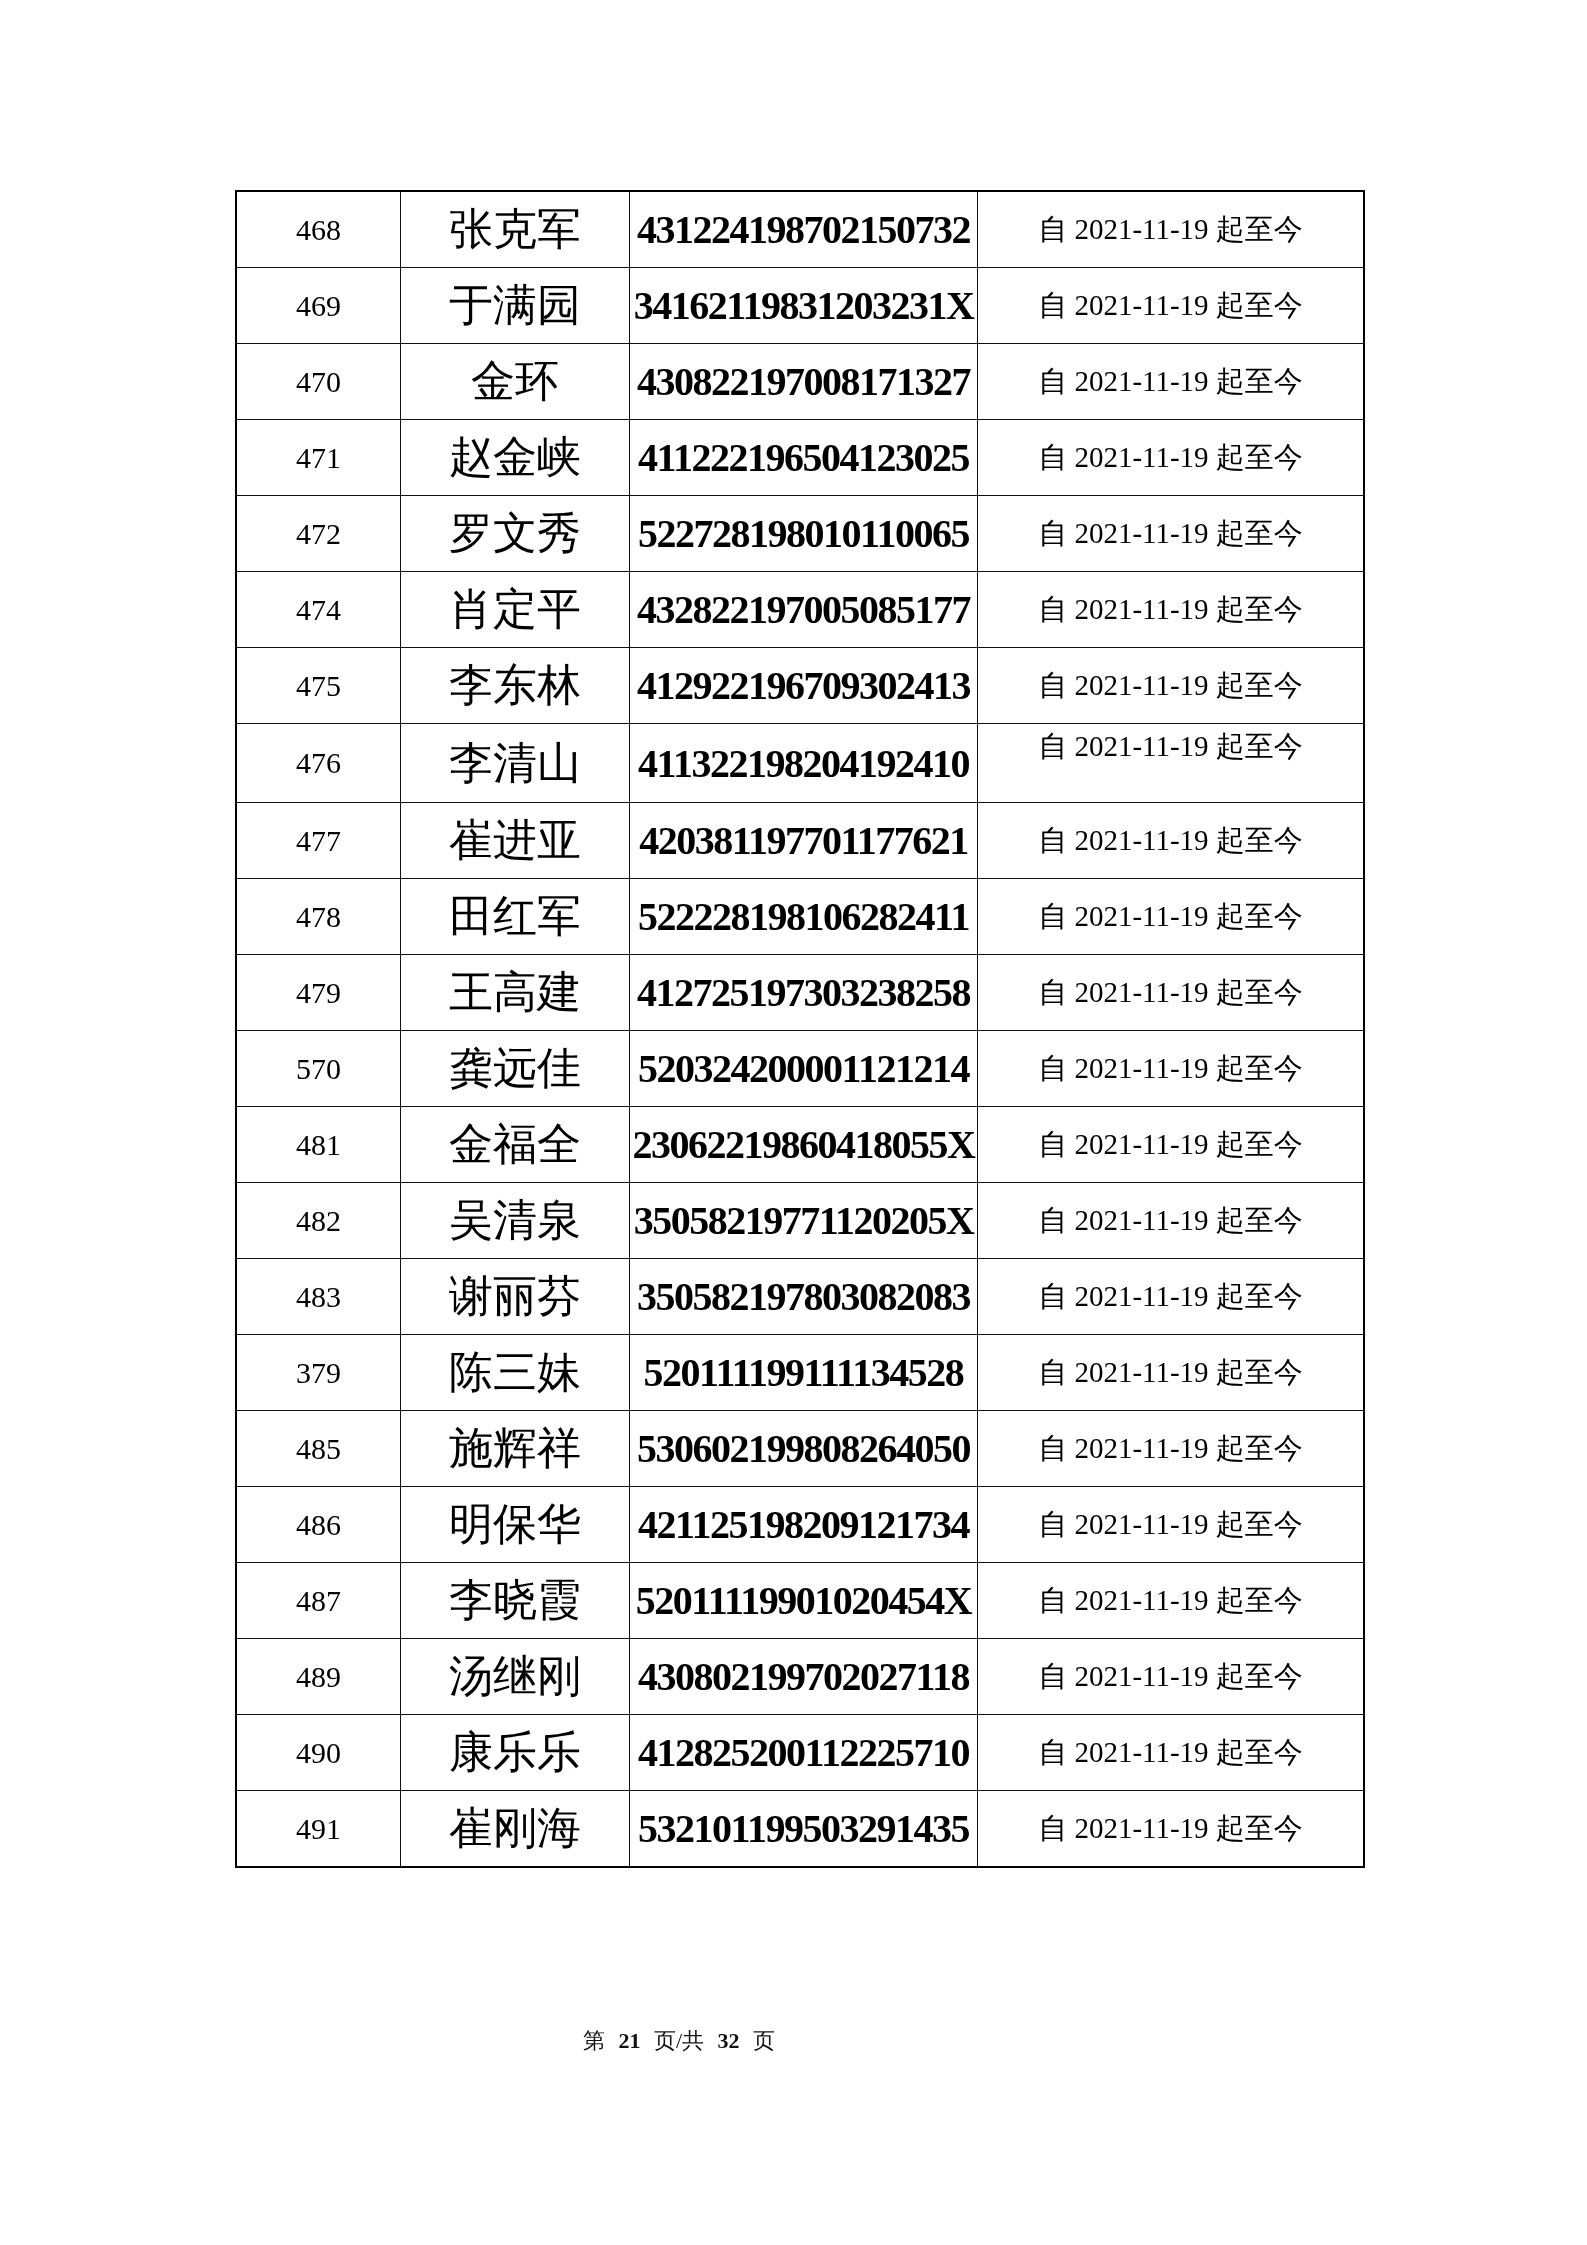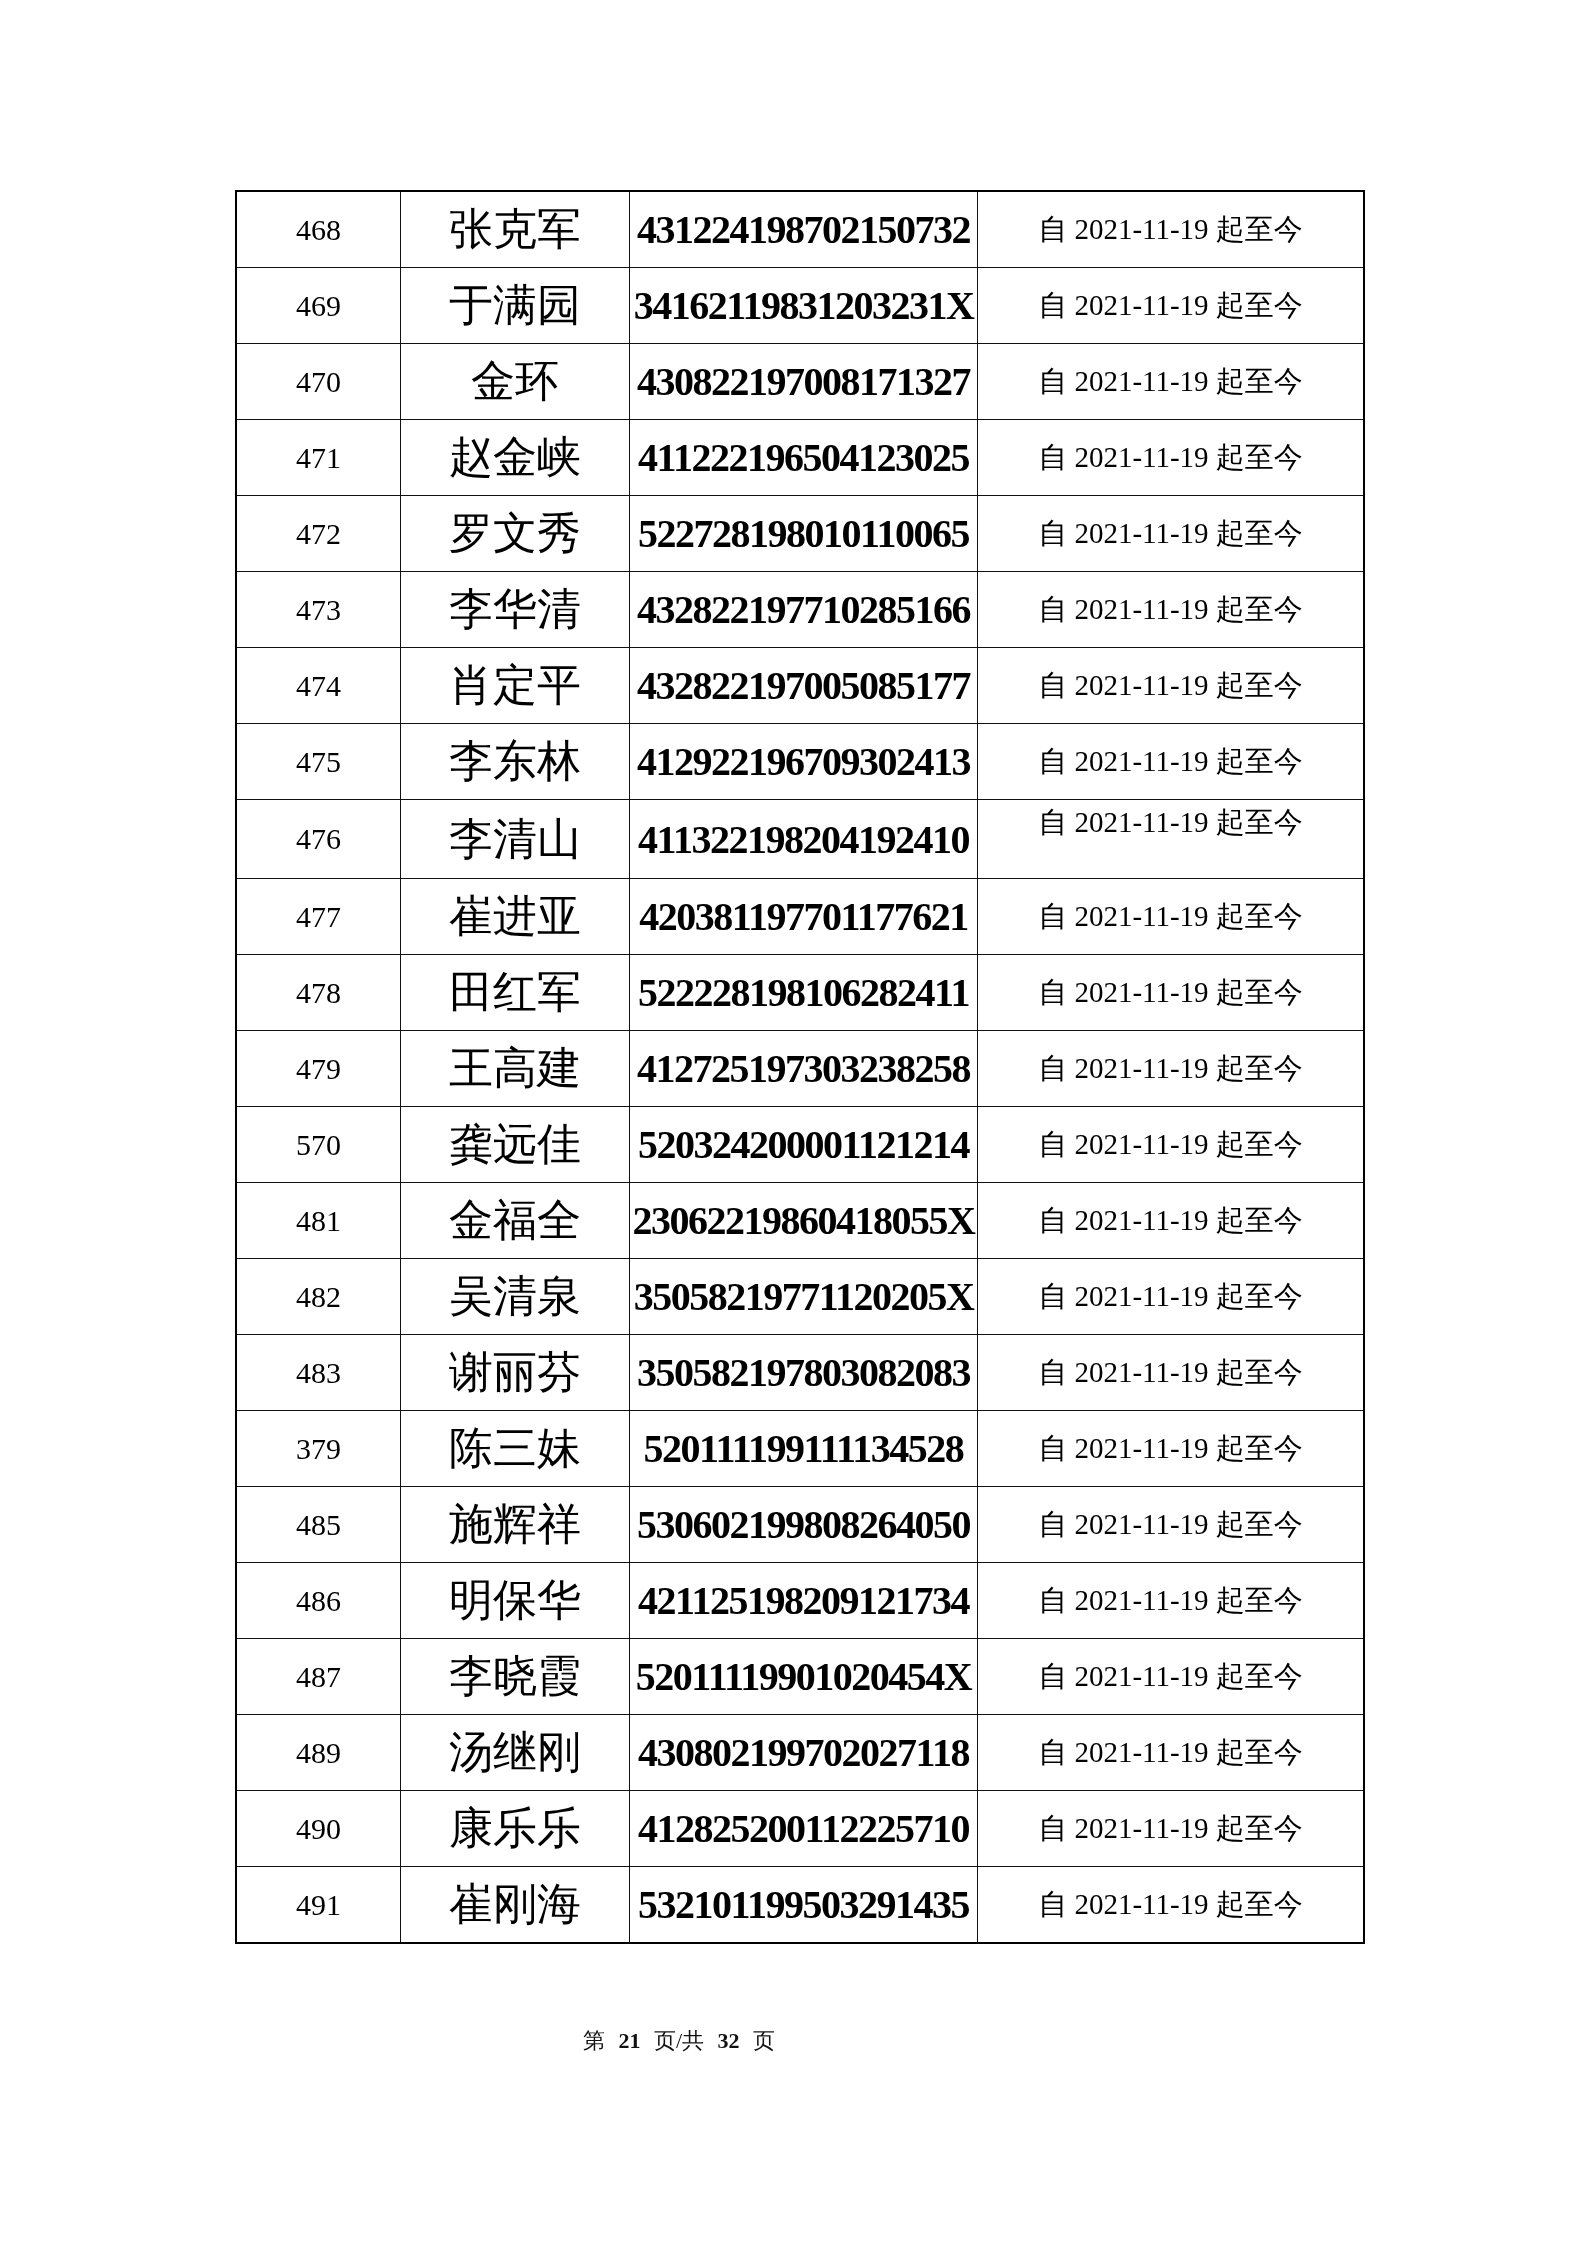--- a/index.html
+++ b/index.html
@@ -91,26 +91,20 @@
       <td class="col-period">自 2021-11-19 起至今</td>
     </tr>
 
     <tr>
       <td class="col-no">472</td>
       <td class="col-name">罗文秀</td>
       <td class="col-id">522728198010110065</td>
       <td class="col-period">自 2021-11-19 起至今</td>
     </tr>
 
-    <tr>
-      <td class="col-no">473</td>
-      <td class="col-name">李华清</td>
-      <td class="col-id">432822197710285166</td>
-      <td class="col-period">自 2021-11-19 起至今</td>
-    </tr>
 
     <tr>
       <td class="col-no">474</td>
       <td class="col-name">肖定平</td>
       <td class="col-id">432822197005085177</td>
       <td class="col-period">自 2021-11-19 起至今</td>
     </tr>
 
     <tr>
       <td class="col-no">475</td>

